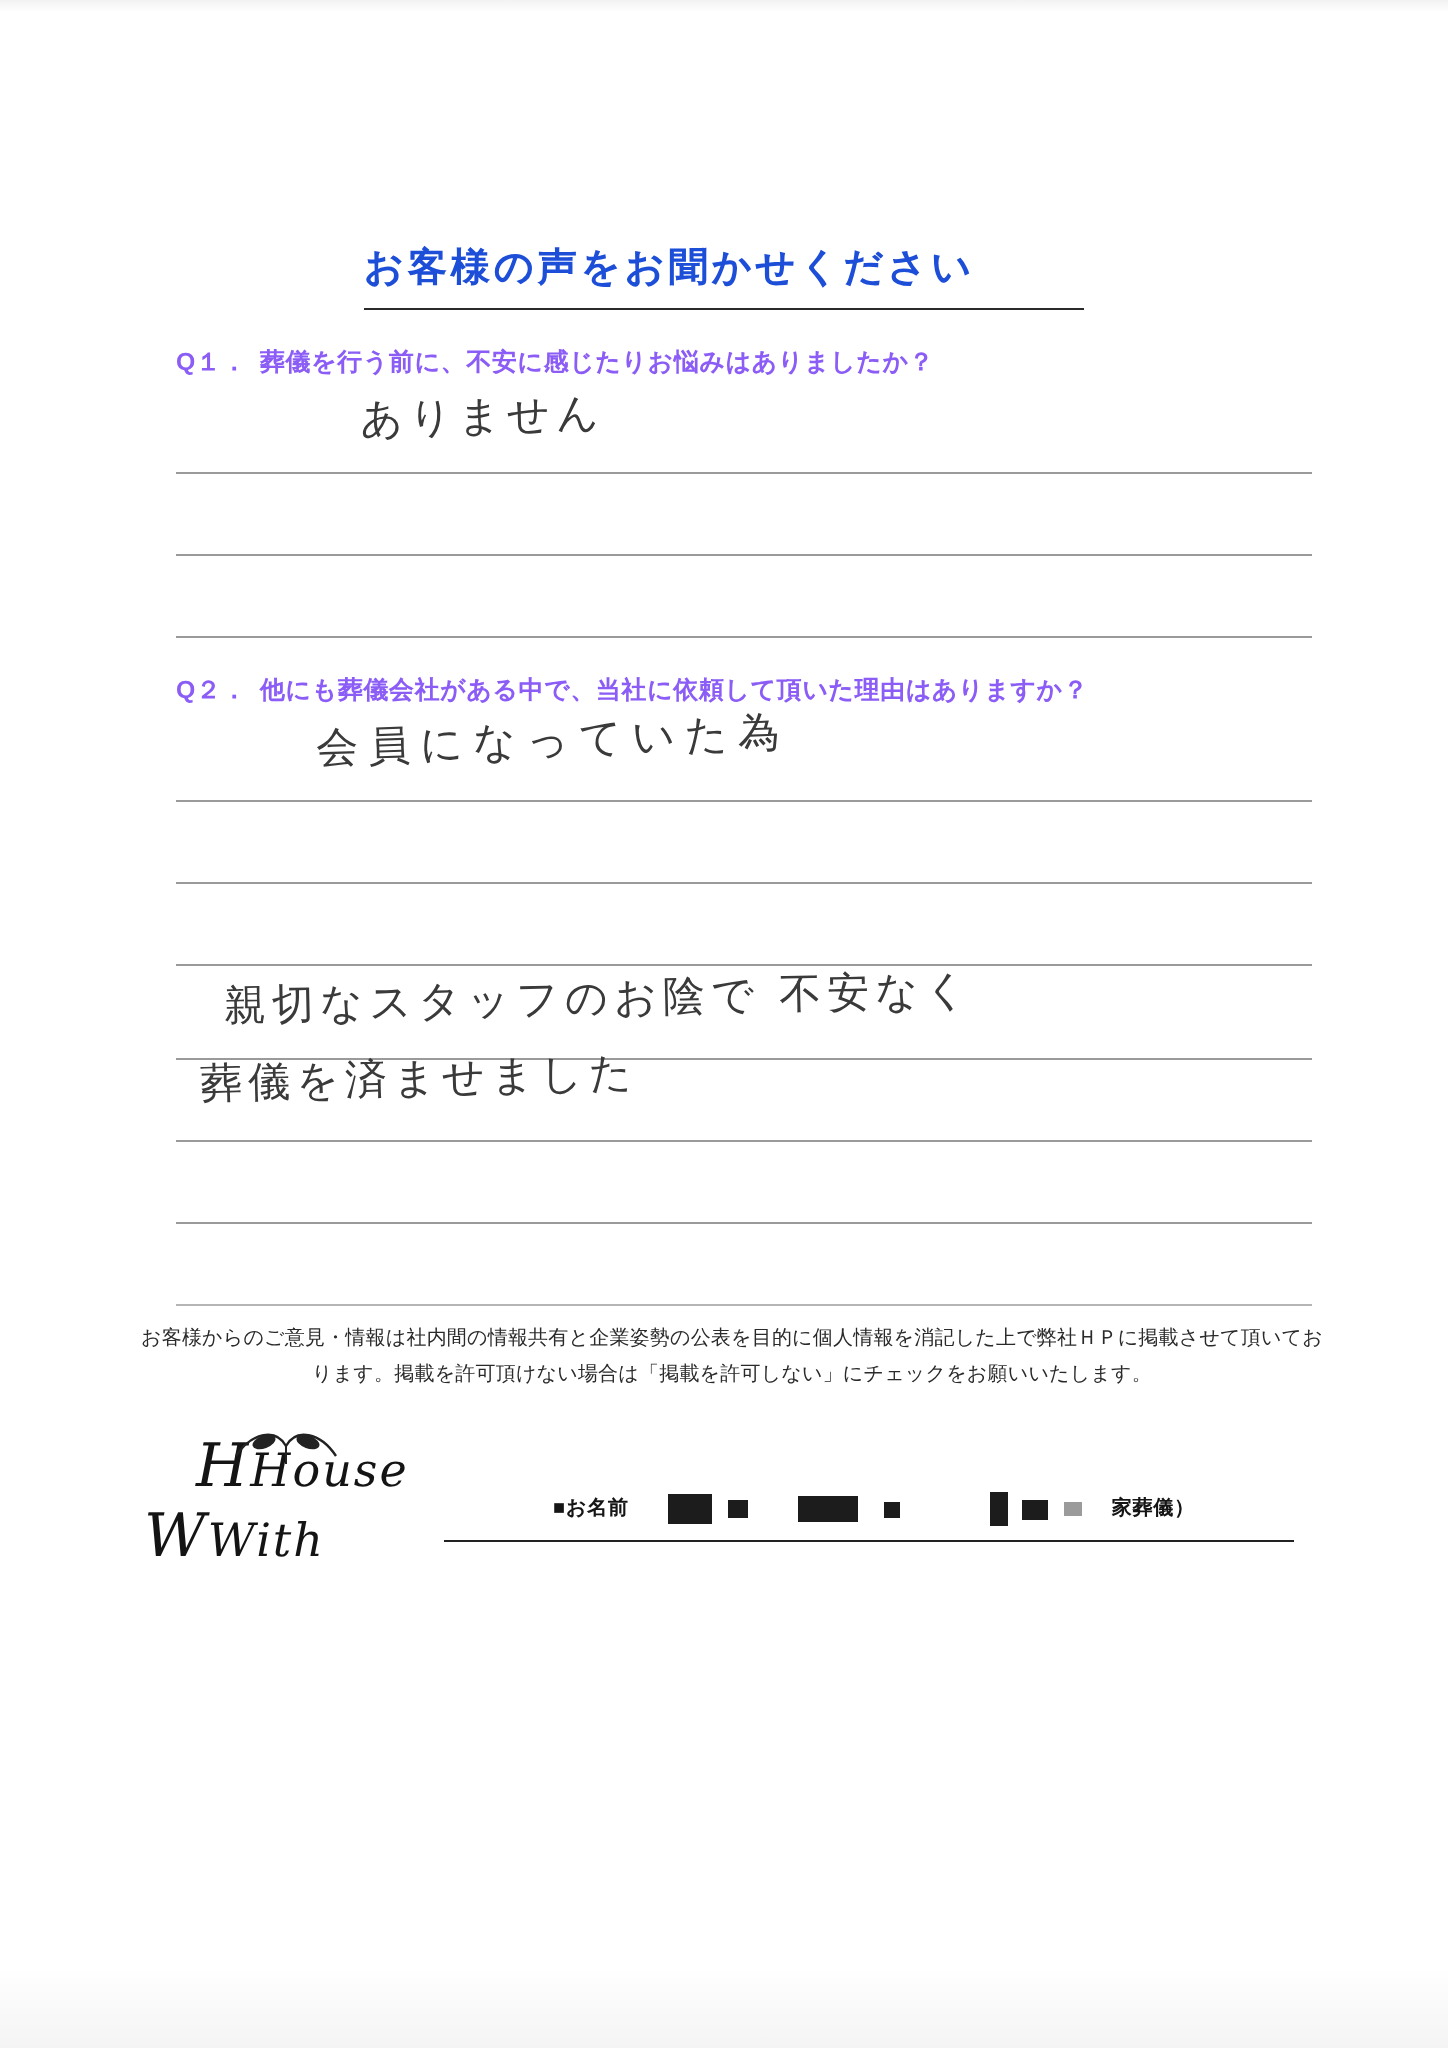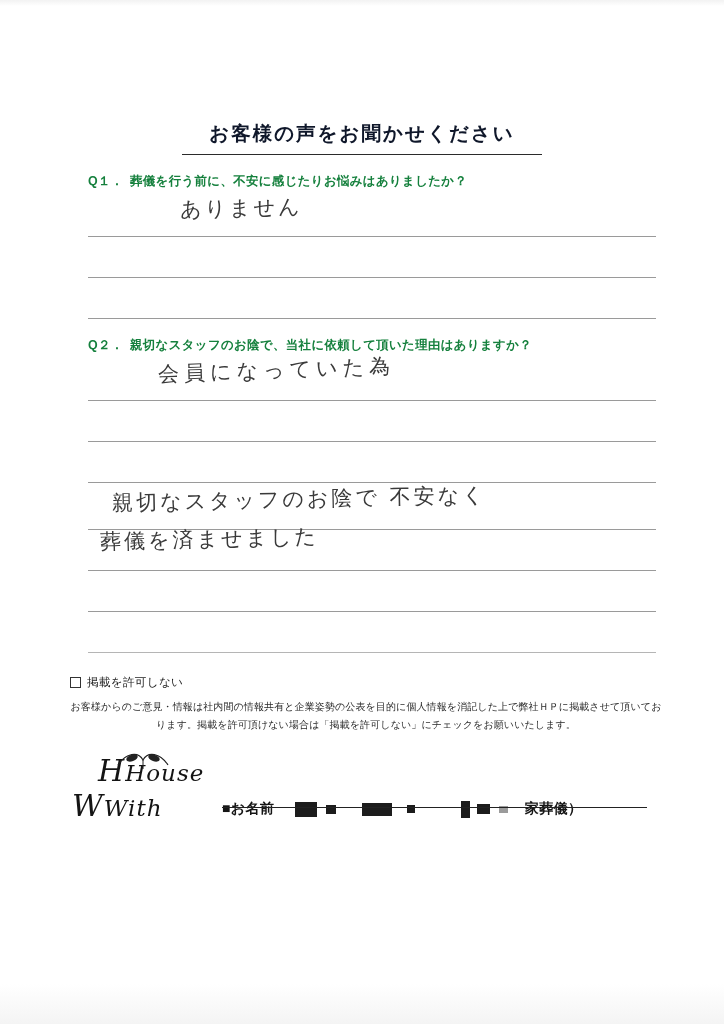--- a/index.html
+++ b/index.html
@@ -31,44 +31,44 @@
     width: 724px; height: 40px;
     background: linear-gradient(to top, #f4f4f4, #ffffff);
   }
   .sheet {
     position: absolute;
     left: 62px;
     top: 120px;
     width: 600px;
   }
   .doc-title {
-    text-align: center;
+    text-align: left;
     font-size: 19.5px;
     font-weight: bold;
     letter-spacing: 2px;
-    color: #0f172a;
+    color: #1d4ed8;
     padding-bottom: 7px;
     border-bottom: 1.2px solid #2b2b2b;
     width: 360px;
     margin: 0 auto 0 auto;
   }
   .intro {
     margin-top: 26px;
     font-size: 11.3px;
     line-height: 1.85;
     color: #222;
     letter-spacing: 0.2px;
     padding-left: 30px;
     padding-right: 10px;
   }
   .question {
     margin-top: 18px;
     font-size: 12.4px;
     font-weight: bold;
-    color: #15803d;
+    color: #8b5cf6;
     letter-spacing: 0.4px;
     padding-left: 26px;
   }
   .q-num {
     display: inline-block;
     min-width: 42px;
   }
   .lines {
     margin-top: 6px;
     padding-left: 26px;
@@ -174,26 +174,27 @@
   .logo-leaf {
     position: absolute;
     left: 44px;
     top: -10px;
     width: 56px;
     height: 22px;
   }
   .name-row {
     position: absolute;
     left: 160px;
-    top: 41px;
+    top: 24px;
     width: 430px;
-    font-size: 14px;
+    font-size: 10px;
     font-weight: bold;
     color: #151515;
     letter-spacing: 0.4px;
+    text-align: center;
   }
   .name-label {
     display: inline-block;
   }
   .redact {
     display: inline-block;
     background: #1c1c1c;
     vertical-align: middle;
   }
   .r1 { width: 22px; height: 15px; margin-left: 16px; }
@@ -230,41 +231,38 @@
       <span class="q-num">Q１．</span><span>葬儀を行う前に、不安に感じたりお悩みはありましたか？</span>
     </div>
     <div class="lines answer-block">
       <div class="handwriting hw1">ありません</div>
       <div class="rule"></div>
       <div class="rule"></div>
       <div class="rule"></div>
     </div>
 
     <div class="question">
-      <span class="q-num">Q２．</span><span>親切なスタッフのお陰で、当社に依頼して頂いた理由はありますか？</span>
+      <span class="q-num">Q２．</span><span>他にも葬儀会社がある中で、当社に依頼して頂いた理由はありますか？</span>
     </div>
     <div class="lines answer-block">
       <div class="handwriting hw2">会員になっていた為</div>
       <div class="rule"></div>
       <div class="rule"></div>
       <div class="rule"></div>
     </div>
 
     <div class="lines answer-block">
       <div class="handwriting hw3a">親切なスタッフのお陰で 不安なく</div>
       <div class="handwriting hw3b">葬儀を済ませました</div>
       <div class="rule"></div>
       <div class="rule"></div>
       <div class="rule"></div>
       <div class="rule thin"></div>
     </div>
 
-    <div class="consent">
-      <span class="box"></span><span>掲載を許可しない</span>
-    </div>
 
     <div class="fineprint">お客様からのご意見・情報は社内間の情報共有と企業姿勢の公表を目的に個人情報を消記した上で弊社ＨＰに掲載させて頂いております。掲載を許可頂けない場合は「掲載を許可しない」にチェックをお願いいたします。</div>
 
     <div class="footer">
       <div class="logo">
         <svg class="logo-leaf" viewBox="0 0 56 22">
           <path d="M2 16 C10 4, 22 2, 27 11 C32 2, 44 4, 52 16" stroke="#222" stroke-width="1.2" fill="none"></path>
           <ellipse cx="16" cy="9" rx="6" ry="3.2" fill="#222" transform="rotate(-20 16 9)"></ellipse>
           <ellipse cx="38" cy="9" rx="6" ry="3.2" fill="#222" transform="rotate(20 38 9)"></ellipse>
           <path d="M27 11 L27 20" stroke="#222" stroke-width="1"></path>

